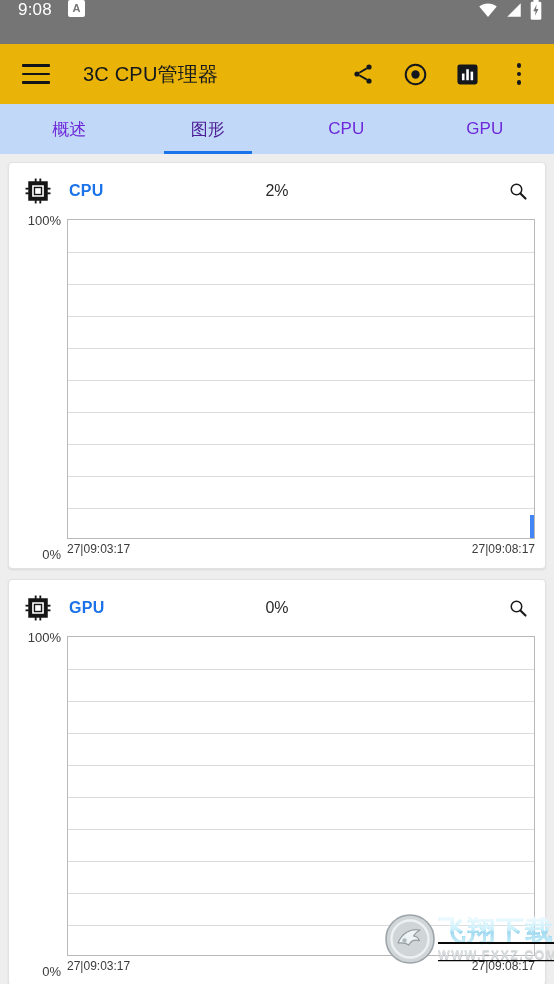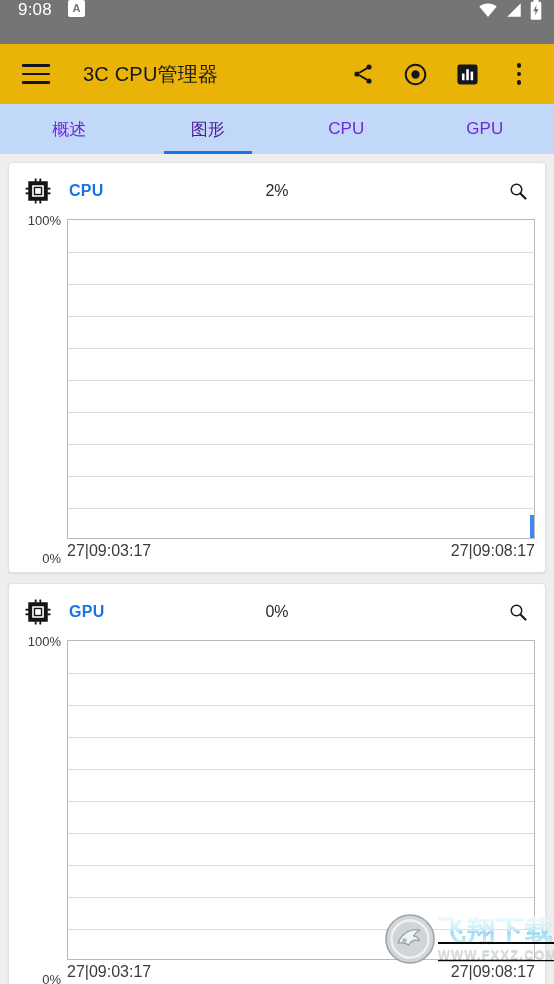--- a/index.html
+++ b/index.html
@@ -199,21 +199,21 @@
   .plot .series-bar {
     position: absolute;
     bottom: 0;
     width: 4px;
     background: #4285f4;
   }
   .xaxis {
     display: flex;
     justify-content: space-between;
     padding-top: 3px;
-    font-size: 16px;
+    font-size: 12px;
     color: #3b3b3b;
   }
   .card-bottom-pad { height: 12px; }
 
   
   .watermark {
     position: absolute;
     right: 0px;
     bottom: 14px;
     width: 170px;

